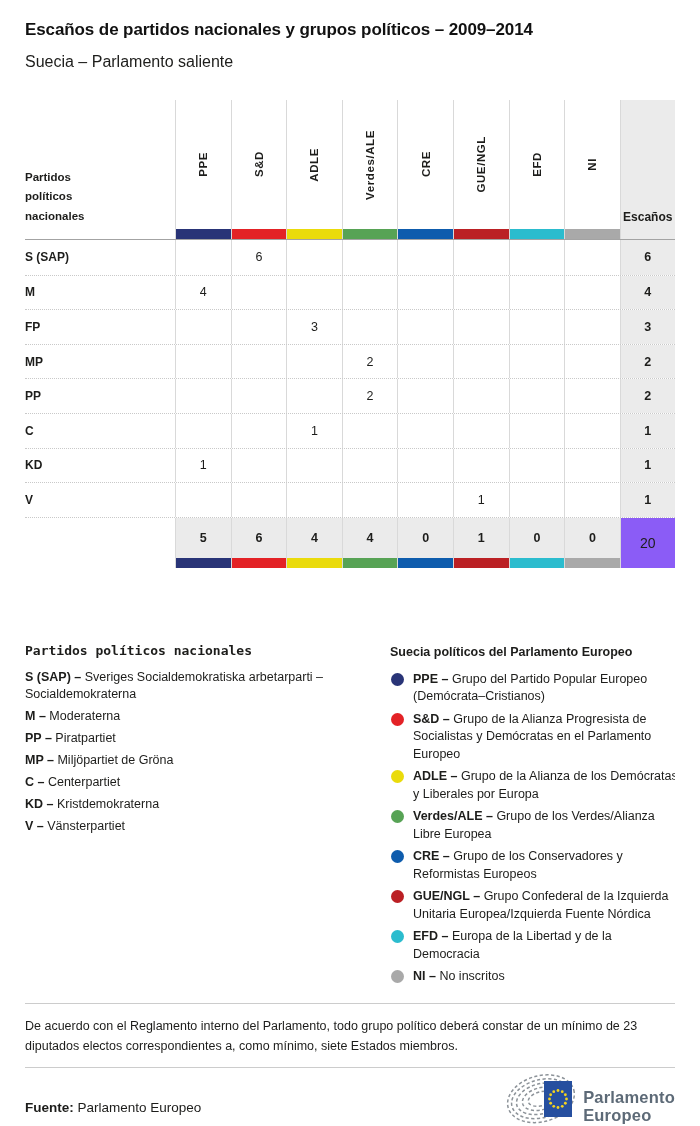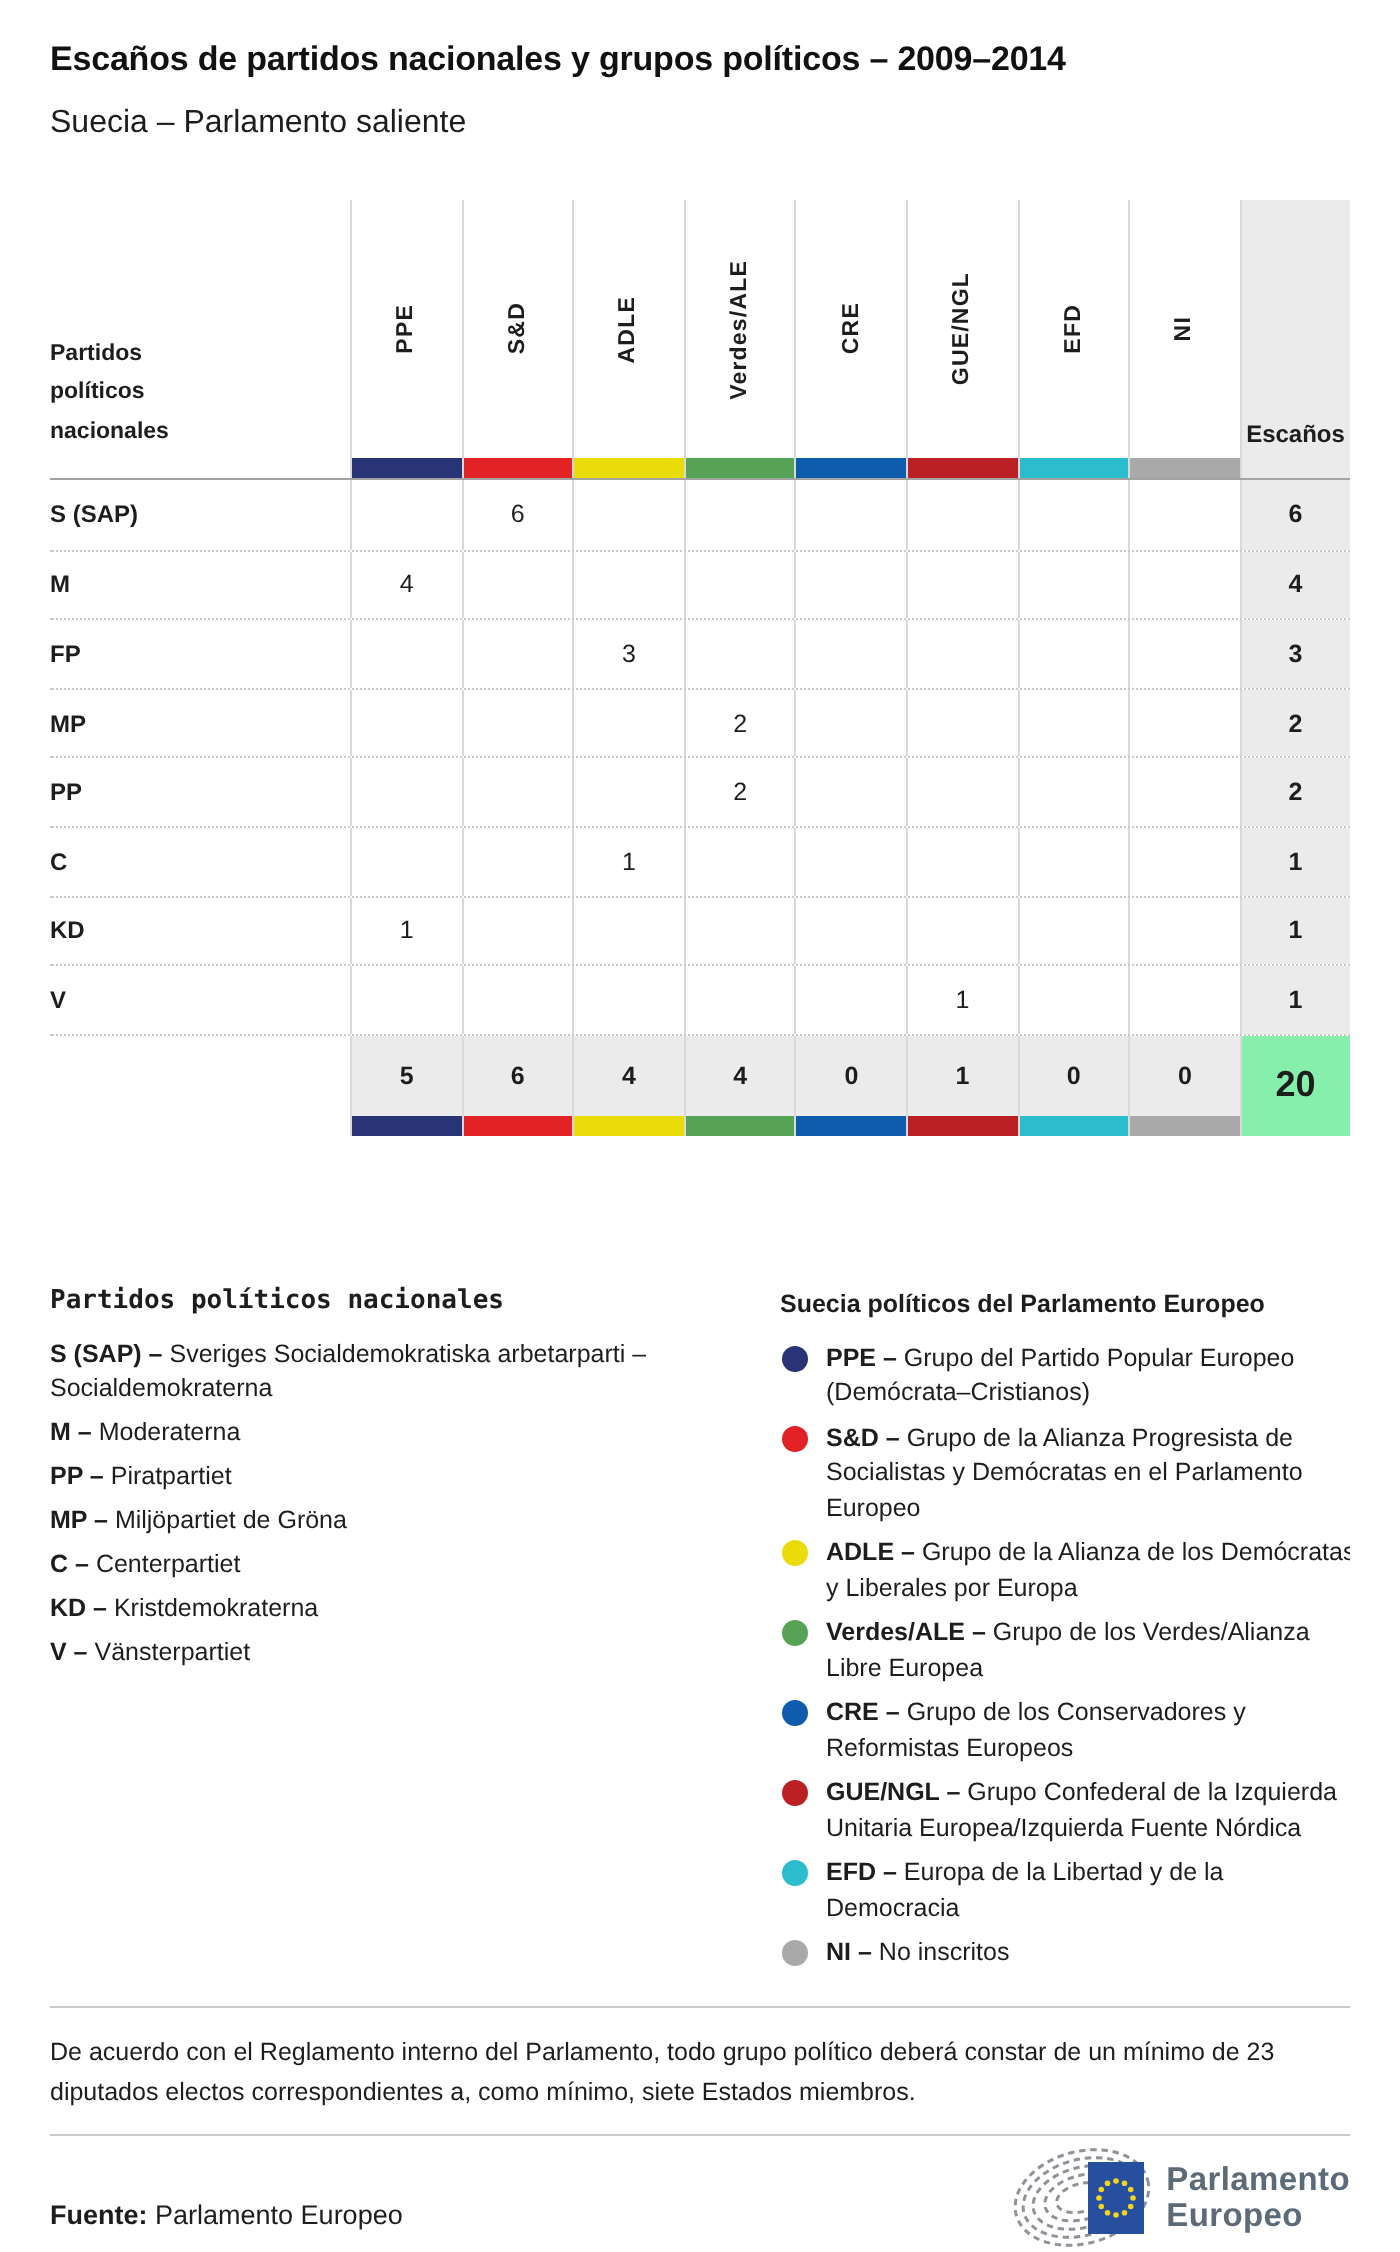--- a/index.html
+++ b/index.html
@@ -33,41 +33,41 @@
   .vcell { width: 55.6px; flex: none; border-left: 1px solid #d9d9d9;
     display: flex; align-items: center; justify-content: center; font-size: 12.5px; }
   .scell { width: 55px; flex: none; border-left: 1px solid #d9d9d9; background: #ebebeb;
     display: flex; align-items: center; justify-content: center; font-weight: bold; font-size: 12.5px; }
 
   .totrow { display: flex; height: 51px; border-top: 1px dotted #c9c9c9; }
   .totspacer { width: 150px; flex: none; }
   .tcell { width: 55.6px; flex: none; border-left: 1px solid #d9d9d9; background: #ebebeb; display: flex; flex-direction: column; }
   .tv { flex: 1; display: flex; align-items: center; justify-content: center; font-weight: bold; font-size: 12.5px; }
   .tbar { height: 10px; flex: none; }
-  .tseats { width: 55px; flex: none; border-left: 1px solid #d9d9d9; background: #86efac;
-    display: flex; align-items: center; justify-content: center; font-weight: bold; font-size: 18px; }
+  .tseats { width: 55px; flex: none; border-left: 1px solid #d9d9d9; background: #8b5cf6;
+    display: flex; align-items: center; justify-content: center; font-weight: normal; font-size: 14px; }
 
   
   .legends { display: flex; margin-top: 75px; height: 360px; overflow: hidden; }
   .pl { width: 365px; flex: none; }
   .pl-head { font-family: "DejaVu Sans Mono", monospace; font-weight: bold; font-size: 13px; margin-bottom: 11px; }
   .pitem { font-size: 12.5px; line-height: 17px; margin-bottom: 5px; width: 320px; }
   .pitem b { font-weight: bold; }
   .gl { flex: 1; }
   .gl-head { font-weight: bold; font-size: 12.5px; margin: 2px 0 12px 0; }
   .gitem { display: flex; margin-bottom: 5px; }
   .gdot { width: 13px; height: 13px; border-radius: 50%; flex: none; margin: 2px 9px 0 1px; }
   .gtext { font-size: 12.5px; line-height: 17.5px; width: 268px; }
 
   
   .rule { border: none; border-top: 1px solid #ccc; height: 0; }
   .note { font-size: 12.5px; line-height: 20.5px; margin: 12px 0 10px 0; }
   .footer-row { display: flex; justify-content: space-between; align-items: flex-end; margin-top: 4px; height: 52px; }
   .source { font-size: 13.5px; margin-bottom: 9px; }
-  .logo { display: flex; align-items: center; }
+  .logo { display: flex; align-items: flex-end; }
   .logotext { font-weight: bold; font-size: 16.5px; line-height: 18px; color: #5d6a77; margin-left: 8px; letter-spacing: 0.2px; }
 </style>
 </head>
 <body>
 
 <div class="page">
 
   <div class="title">Escaños de partidos nacionales y grupos políticos – 2009–2014</div>
   <div class="subtitle">Suecia – Parlamento saliente</div>
 

